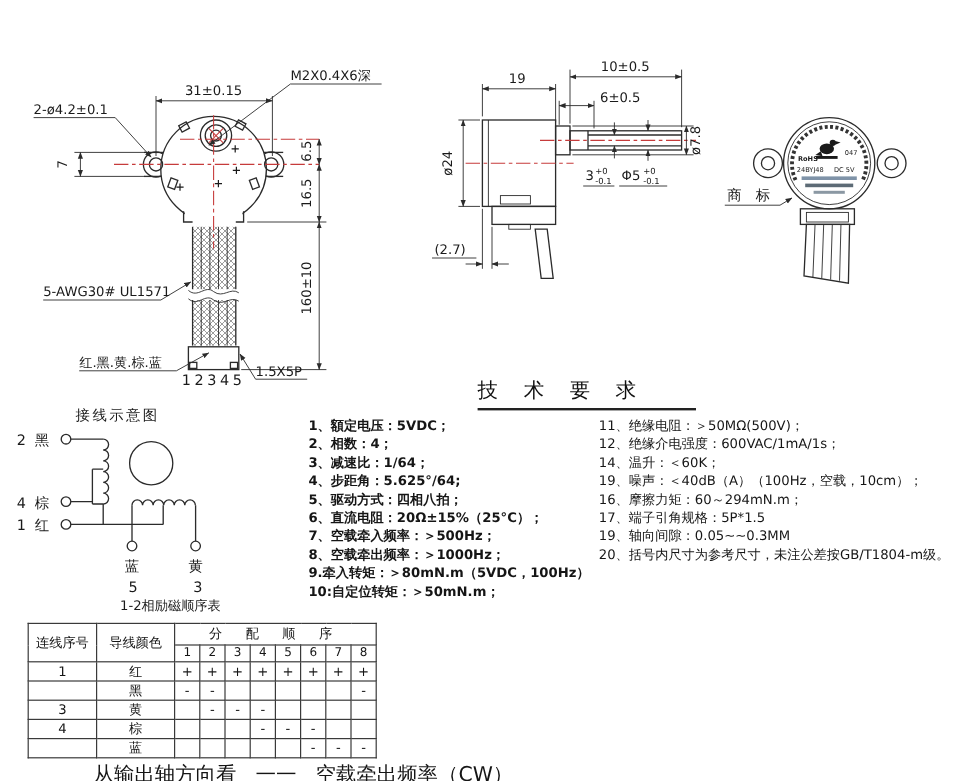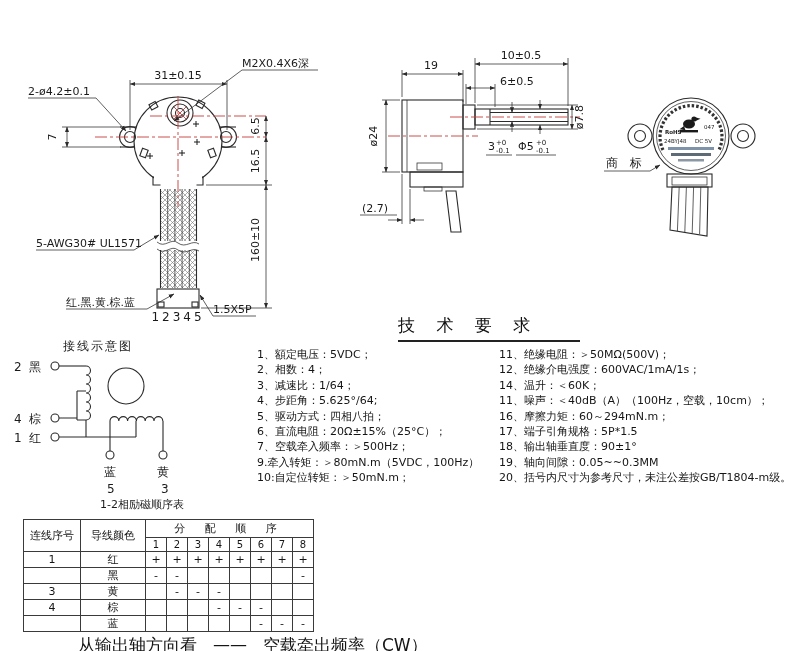--- a/index.html
+++ b/index.html
@@ -13,21 +13,21 @@
   .txt{font-family:"DejaVu Sans","Liberation Sans",sans-serif;font-size:11px;fill:#1a1a1a;}
   .txt12{font-family:"DejaVu Sans",sans-serif;font-size:12px;fill:#1a1a1a;}
   .tiny{font-family:"DejaVu Sans",sans-serif;font-size:5.5px;fill:#1a1a1a;}
   .sup{font-family:"DejaVu Sans",sans-serif;font-size:7px;fill:#1a1a1a;}
   .blk{fill:#1a1a1a;stroke:none;}
   .tech-title{position:absolute;left:398px;top:314px;width:182px;text-align:left;
       font-size:17px;letter-spacing:8px;border-bottom:2px solid #222;padding-bottom:3px;
       font-family:"DejaVu Sans",sans-serif;}
   .tech-col{position:absolute;font-size:11px;line-height:15.4px;white-space:nowrap;
       font-family:"DejaVu Sans",sans-serif;color:#151515;}
-  #tech-left{left:257px;top:347px;}
+  #tech-left{left:257px;top:347px;font-weight:bold;}
   #tech-right{left:499px;top:347px;}
   table.seq{position:absolute;left:23px;top:519px;border-collapse:collapse;table-layout:fixed;
       font-family:"DejaVu Sans",sans-serif;font-size:11px;color:#151515;border-radius:13px;}
   table.seq th,table.seq td{border:1px solid #3a3a3a;text-align:center;padding:0;font-weight:normal;}
   table.seq .h1{height:18px;letter-spacing:8px;}
   table.seq .h2 th{height:13px;font-size:10px;}
   table.seq tbody td{height:14px;}
   .footer-note{position:absolute;left:78px;top:634px;font-size:17px;display:flex;gap:16px;
       font-family:"DejaVu Sans",sans-serif;color:#151515;}
 </style>
@@ -305,31 +305,31 @@
 
   <div class="tech-title">技 术 要 求</div>
   <div id="tech-left" class="tech-col">
       <div>1、額定电压：5VDC；</div>
       <div>2、相数：4；</div>
       <div>3、减速比：1/64；</div>
       <div>4、步距角：5.625°/64;</div>
       <div>5、驱动方式：四相八拍；</div>
       <div>6、直流电阻：20Ω±15%（25°C）；</div>
       <div>7、空载牵入频率：＞500Hz；</div>
+      <div>8、空载牵出频率：＞1000Hz；</div>
       <div>9.牵入转矩：＞80mN.m（5VDC，100Hz）</div>
       <div>10:自定位转矩：＞50mN.m；</div>
     </div>
   <div id="tech-right" class="tech-col">
       <div>11、绝缘电阻：＞50MΩ(500V)；</div>
       <div>12、绝缘介电强度：600VAC/1mA/1s；</div>
       <div>14、温升：＜60K；</div>
-      <div>11、噪声：＜40dB（A）（100Hz，空载，10cm）；</div>
+      <div>19、噪声：＜40dB（A）（100Hz，空载，10cm）；</div>
       <div>16、摩擦力矩：60～294mN.m；</div>
       <div>17、端子引角规格：5P*1.5</div>
-      <div>18、输出轴垂直度：90±1°</div>
       <div>19、轴向间隙：0.05~~0.3MM</div>
       <div>20、括号内尺寸为参考尺寸，未注公差按GB/T1804-m级。</div>
     </div>
 
   <table class="seq">
     <colgroup>
       <col style="width:57px">
         <col style="width:65px">
       <col style="width:21px">
         <col style="width:21px">

